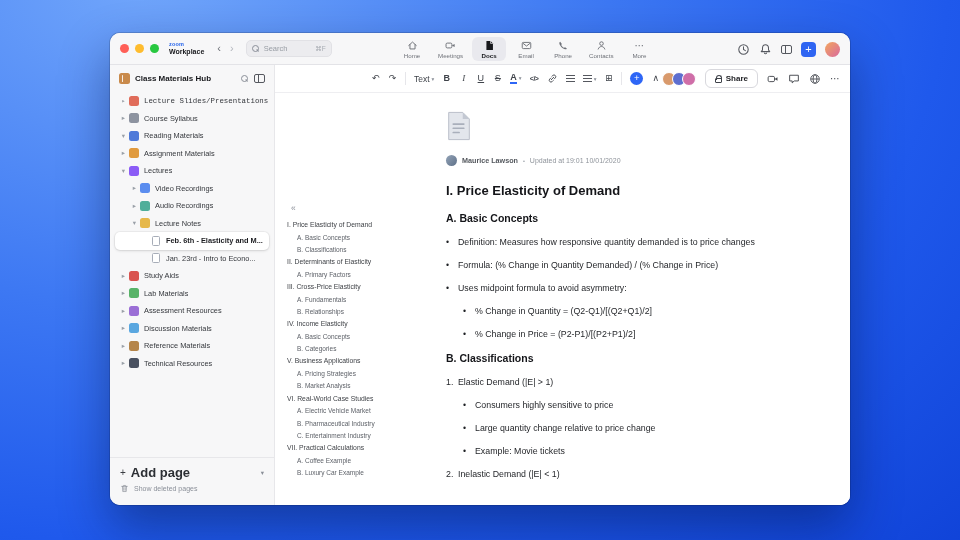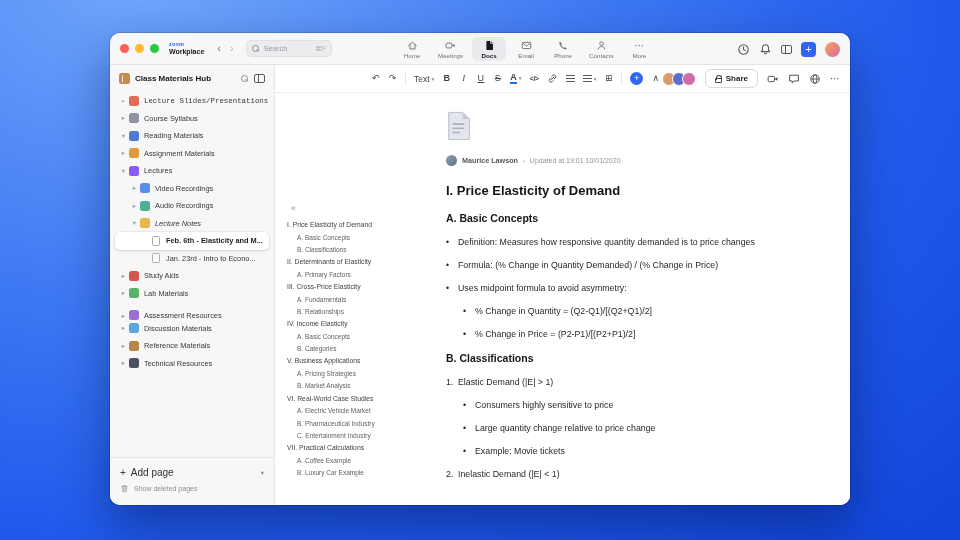--- a/index.html
+++ b/index.html
@@ -54,21 +54,21 @@
 .trow{display:flex;align-items:center;height:17.5px;margin:0 5px;border-radius:5px;white-space:nowrap;overflow:hidden}
 .trow.sel{background:#fff;box-shadow:0 0 0 1px rgba(0,0,0,.04),0 1px 3px rgba(0,0,0,.12)}
 .trow.sel .tlabel{font-weight:700;color:#1d1e22}
 .chev{width:9px;flex:0 0 9px;font-size:6.5px;color:#9aa0a8;text-align:center}
 .tic{width:10px;height:10px;flex:0 0 10px;border-radius:2.5px;margin:0 5px 0 1px}
 .tic-doc{background:#fff;border:1px solid #a7adb8;width:8px;flex:0 0 8px;height:10px;border-radius:1.5px;margin:0 6px 0 2px}
 .tlabel{font-size:7.4px;color:#34373c;overflow:hidden;text-overflow:ellipsis}
 .sb-foot{margin-top:auto;border-top:1px solid #e7e7ea;padding:6px 10px 9px}
 .addrow{display:flex;align-items:center;gap:5px;height:17px}
 .add-plus{font-size:10px;color:#3a3d42;line-height:1}
-.add-label{font-size:10px;color:#2c2f34;font-weight:400;flex:1}
+.add-label{font-size:13px;color:#2c2f34;font-weight:700;flex:1}
 .add-chev{font-size:6.5px;color:#8a8f98}
 .delrow{display:flex;align-items:center;gap:5px;height:15px;color:#8a8f98}
 .delrow svg{width:9px;height:9px}
 .del-label{font-size:7px;color:#8a8f98}
 
 .main{flex:1;display:flex;flex-direction:column;background:#fff;min-width:0}
 .toolbar{flex:0 0 28px;height:28px;border-bottom:1px solid #eeeef1;display:flex;align-items:center;justify-content:space-between;padding:0 10px 0 96px}
 .tb-left{display:flex;align-items:center;gap:8px}
 .tbi{font-size:9px;color:#3f434a;line-height:1;display:inline-flex;align-items:center;justify-content:center;min-width:9px}
 .tbi.b{font-weight:700}.tbi.i{font-style:italic;font-family:"Liberation Serif",serif}.tbi.u{text-decoration:underline}.tbi.s{text-decoration:line-through}
@@ -255,21 +255,21 @@
           <div class="trow" style="padding-left: 15px;">
             <span class="chev">▸</span>
             <span class="tic" style="background: rgb(91, 141, 239);"></span>
             <span class="tlabel">Video Recordings</span>
           </div>
           <div class="trow" style="padding-left: 15px;">
             <span class="chev">▸</span>
             <span class="tic" style="background: rgb(79, 174, 154);"></span>
             <span class="tlabel">Audio Recordings</span>
           </div>
-          <div class="trow" style="padding-left: 15px; font-style: italic;">
+          <div class="trow" style="padding-left: 15px;">
             <span class="chev">▾</span>
             <span class="tic" style="background: rgb(230, 184, 74);"></span>
             <span class="tlabel">Lecture Notes</span>
           </div>
           <div class="trow sel" style="padding-left: 26px;">
             <span class="chev"></span>
             <span class="tic-doc"></span>
             <span class="tlabel">Feb. 6th - Elasticity and M...</span>
           </div>
           <div class="trow" style="padding-left: 26px;">
@@ -280,21 +280,21 @@
           <div class="trow" style="padding-left: 4px;">
             <span class="chev">▸</span>
             <span class="tic" style="background: rgb(217, 84, 80);"></span>
             <span class="tlabel">Study Aids</span>
           </div>
           <div class="trow" style="padding-left: 4px;">
             <span class="chev">▸</span>
             <span class="tic" style="background: rgb(88, 179, 104);"></span>
             <span class="tlabel">Lab Materials</span>
           </div>
-          <div class="trow" style="padding-left: 4px; align-items: flex-end;">
+          <div class="trow" style="padding-left: 4px;">
             <span class="chev">▸</span>
             <span class="tic" style="background: rgb(155, 111, 214);"></span>
             <span class="tlabel">Assessment Resources</span>
           </div>
           <div class="trow" style="padding-left: 4px;">
             <span class="chev">▸</span>
             <span class="tic" style="background: rgb(90, 167, 224);"></span>
             <span class="tlabel">Discussion Materials</span>
           </div>
           <div class="trow" style="padding-left: 4px;">

